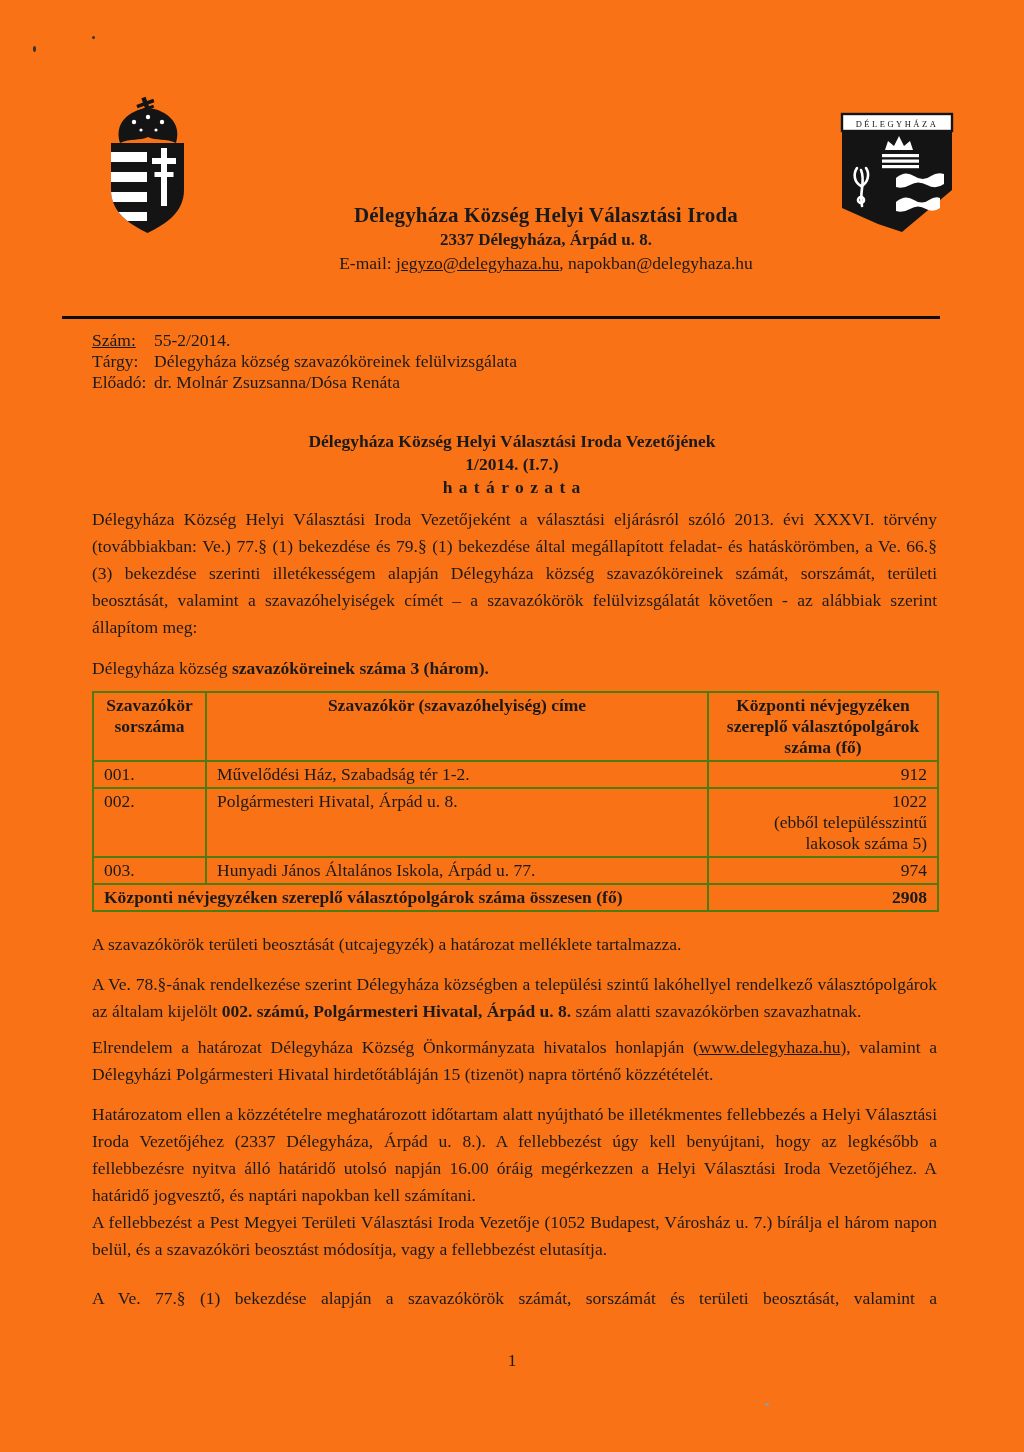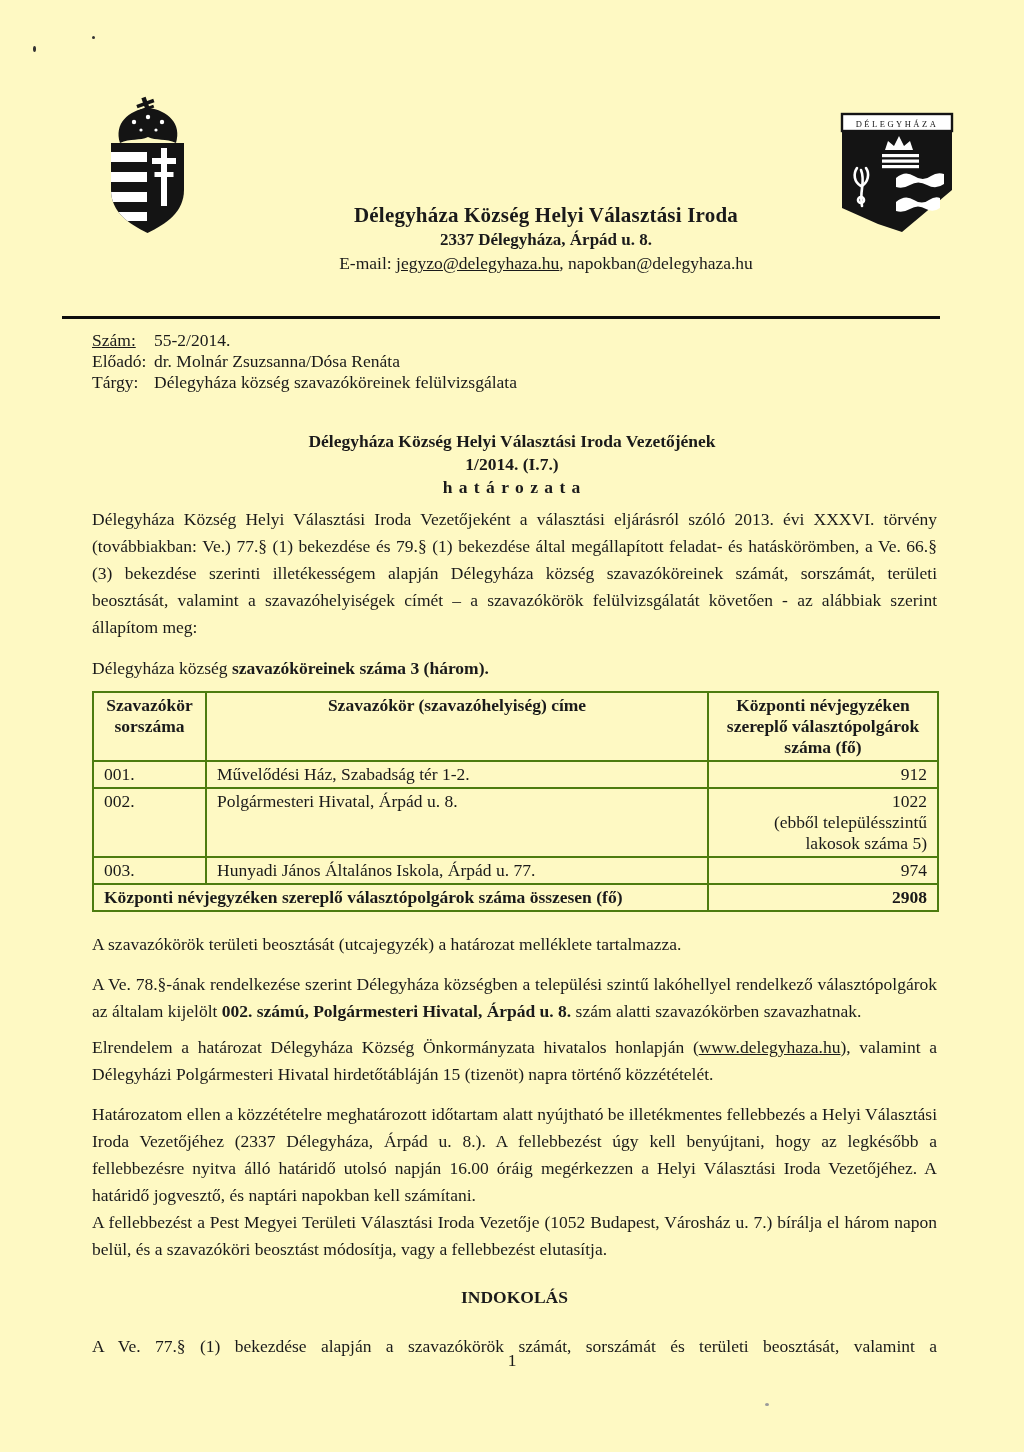--- a/index.html
+++ b/index.html
@@ -2,21 +2,21 @@
 <html lang="hu"><head>
 <meta charset="utf-8">
 <style>
   * { margin: 0; padding: 0; box-sizing: border-box; }
   html, body { background: #e8e8e8; }
   .page {
     position: relative;
     width: 1024px;
     height: 1452px;
     margin: 0 auto;
-    background: #fef9c3;
+    background: #f97316;
     color: #1a1a1a;
     font-family: "Liberation Serif", "DejaVu Serif", serif;
     overflow: hidden;
   }
   
   .speck { position: absolute; background: #333; border-radius: 50%; }
   .speck-a { left: 33px; top: 46px; width: 3px; height: 6px; }
   .speck-b { left: 92px; top: 36px; width: 3px; height: 3px; }
   .speck-c { left: 765px; top: 1403px; width: 4px; height: 3px; background:#9a9a9a; }
 
@@ -140,26 +140,26 @@
   </div>
 
   <div class="rule"></div>
 
   <div class="meta">
     <div class="meta-row">
       <span class="meta-label u-label">Szám:</span>
       <span class="meta-value">55-2/2014.</span>
     </div>
     <div class="meta-row">
+      <span class="meta-label">Tárgy:</span>
+      <span class="meta-value">Délegyháza község szavazóköreinek felülvizsgálata</span>
+    </div>
+    <div class="meta-row">
       <span class="meta-label">Előadó:</span>
       <span class="meta-value">dr. Molnár Zsuzsanna/Dósa Renáta</span>
-    </div>
-    <div class="meta-row">
-      <span class="meta-label">Tárgy:</span>
-      <span class="meta-value">Délegyháza község szavazóköreinek felülvizsgálata</span>
     </div>
   </div>
 
   <div class="decision">
     <div>Délegyháza Község Helyi Választási Iroda Vezetőjének</div>
     <div>1/2014. (I.7.)</div>
     <div class="spaced">h a t á r o z a t a</div>
   </div>
 
   <div class="content">
@@ -209,21 +209,20 @@
 
     <p class="p3">A szavazókörök területi beosztását (utcajegyzék) a határozat melléklete tartalmazza.</p>
 
     <p class="p4 just"><span>A Ve. 78.§-ának rendelkezése szerint Délegyháza községben a települési szintű lakóhellyel rendelkező választópolgárok az általam kijelölt </span><span class="b">002. számú, Polgármesteri Hivatal, Árpád u. 8.</span><span> szám alatti szavazókörben szavazhatnak.</span></p>
 
     <p class="p5 just"><span>Elrendelem a határozat Délegyháza Község Önkormányzata hivatalos honlapján (</span><span class="u">www.delegyhaza.hu</span><span>), valamint a Délegyházi Polgármesteri Hivatal hirdetőtábláján 15 (tizenöt) napra történő közzétételét.</span></p>
 
     <p class="p6 just">Határozatom ellen a közzétételre meghatározott időtartam alatt nyújtható be illetékmentes fellebbezés a Helyi Választási Iroda Vezetőjéhez (2337 Délegyháza, Árpád u. 8.). A fellebbezést úgy kell benyújtani, hogy az legkésőbb a fellebbezésre nyitva álló határidő utolsó napján 16.00 óráig megérkezzen a Helyi Választási Iroda Vezetőjéhez. A határidő jogvesztő, és naptári napokban kell számítani.</p>
     <p class="just">A fellebbezést a Pest Megyei Területi Választási Iroda Vezetője (1052 Budapest, Városház u. 7.) bírálja el három napon belül, és a szavazóköri beosztást módosítja, vagy a fellebbezést elutasítja.</p>
 
-    <p class="indokolas">INDOKOLÁS</p>
 
     <p class="p8 just-last">A Ve. 77.§ (1) bekezdése alapján a szavazókörök számát, sorszámát és területi beosztását, valamint a</p>
 
   </div>
 
   <div class="page-num">1</div>
 
 </div>
 
 </body></html>

